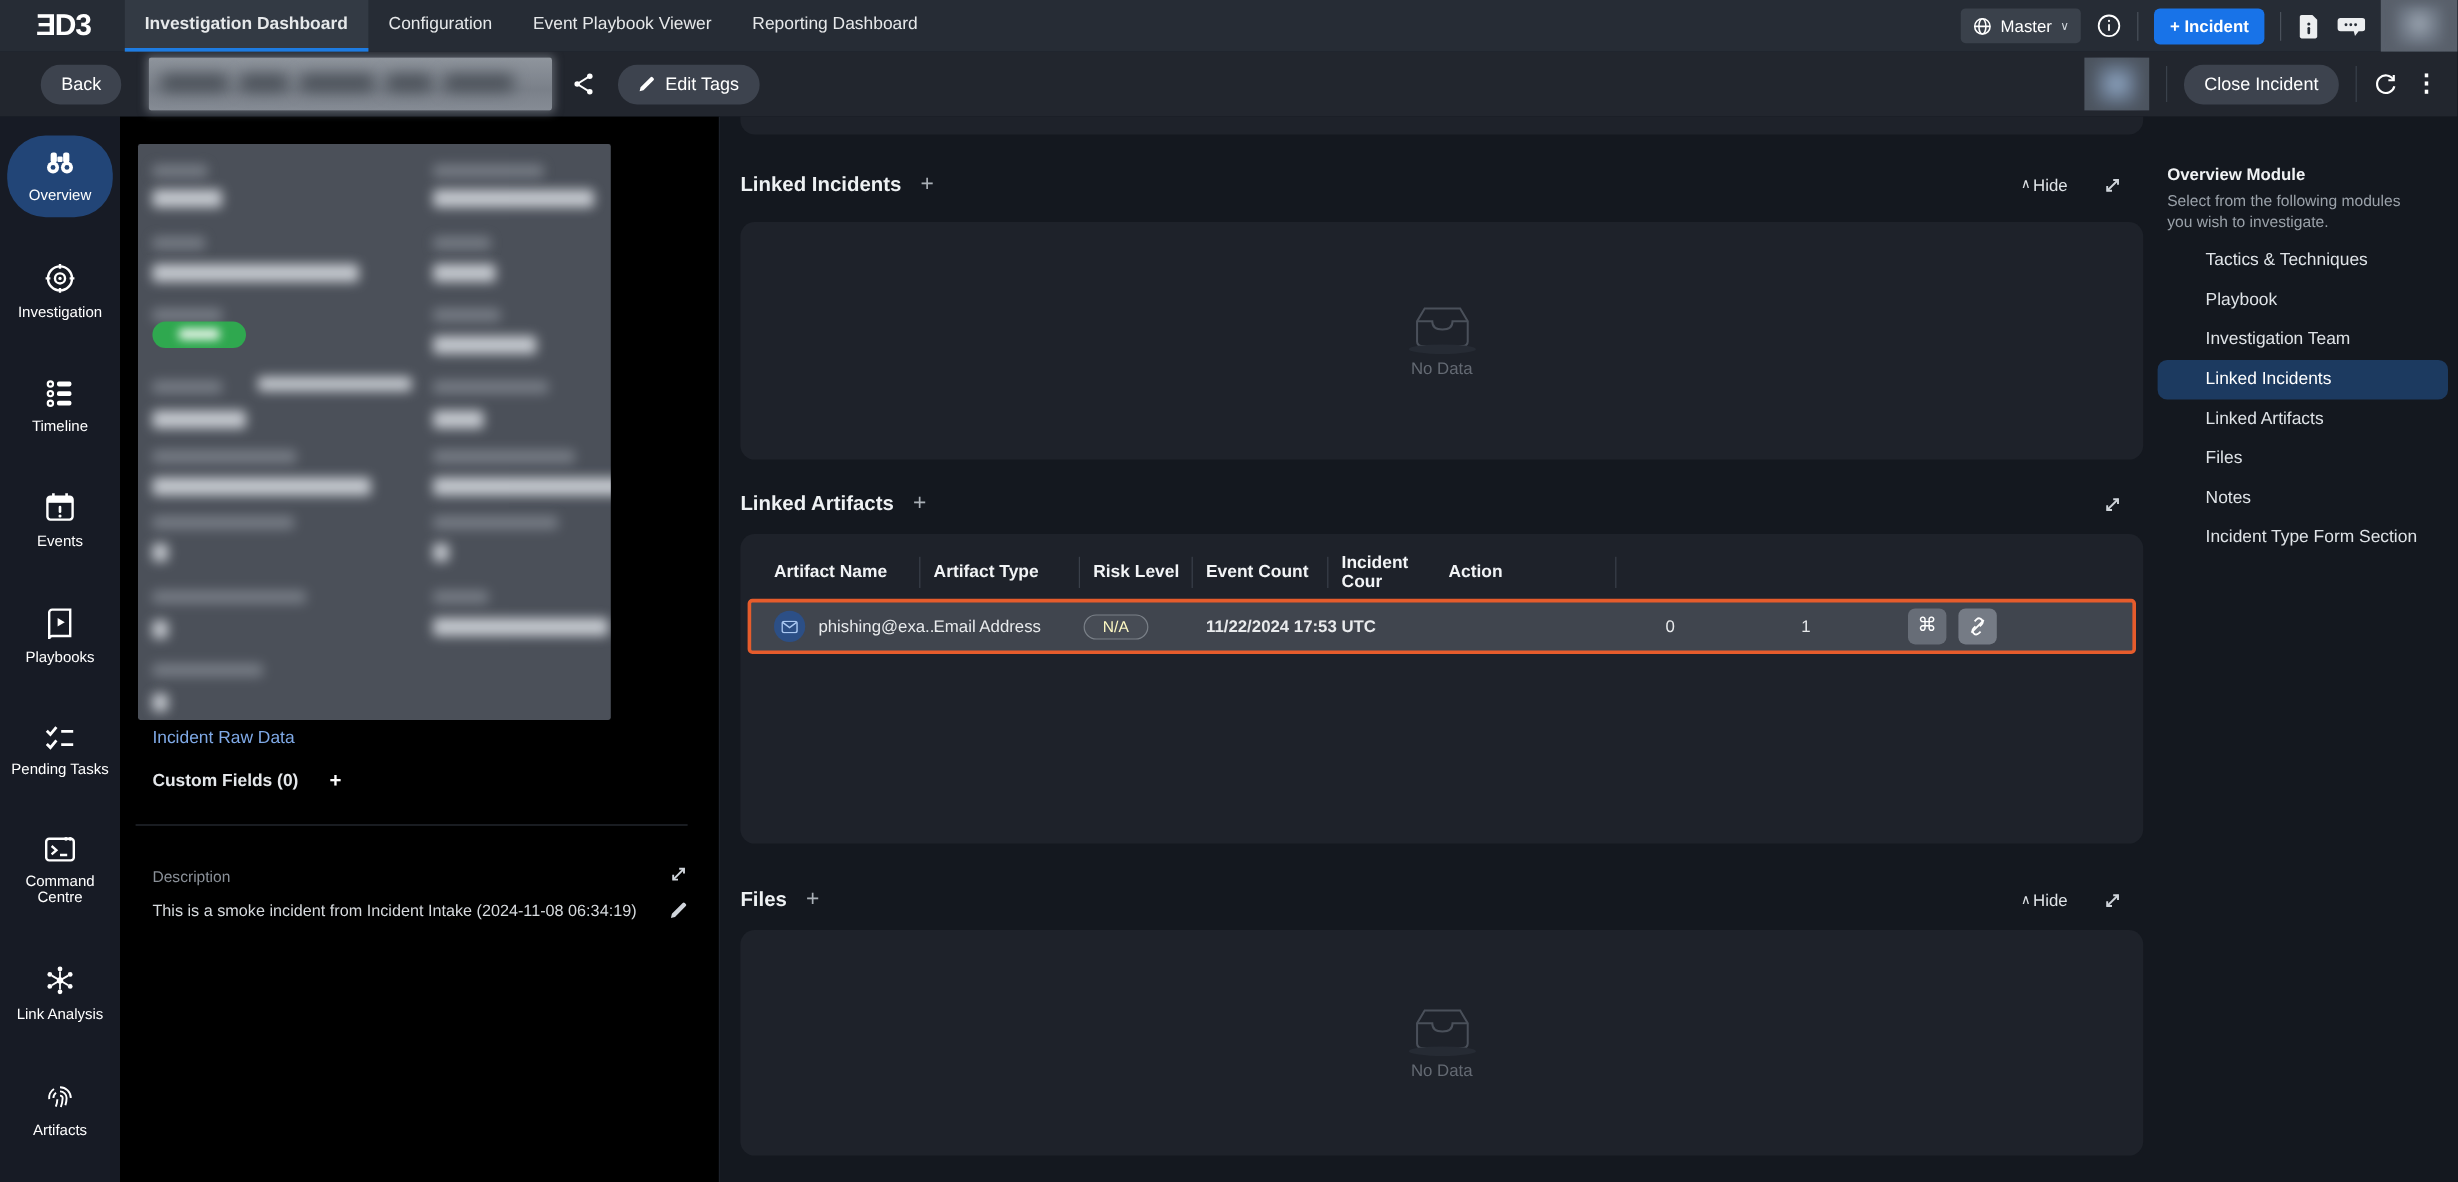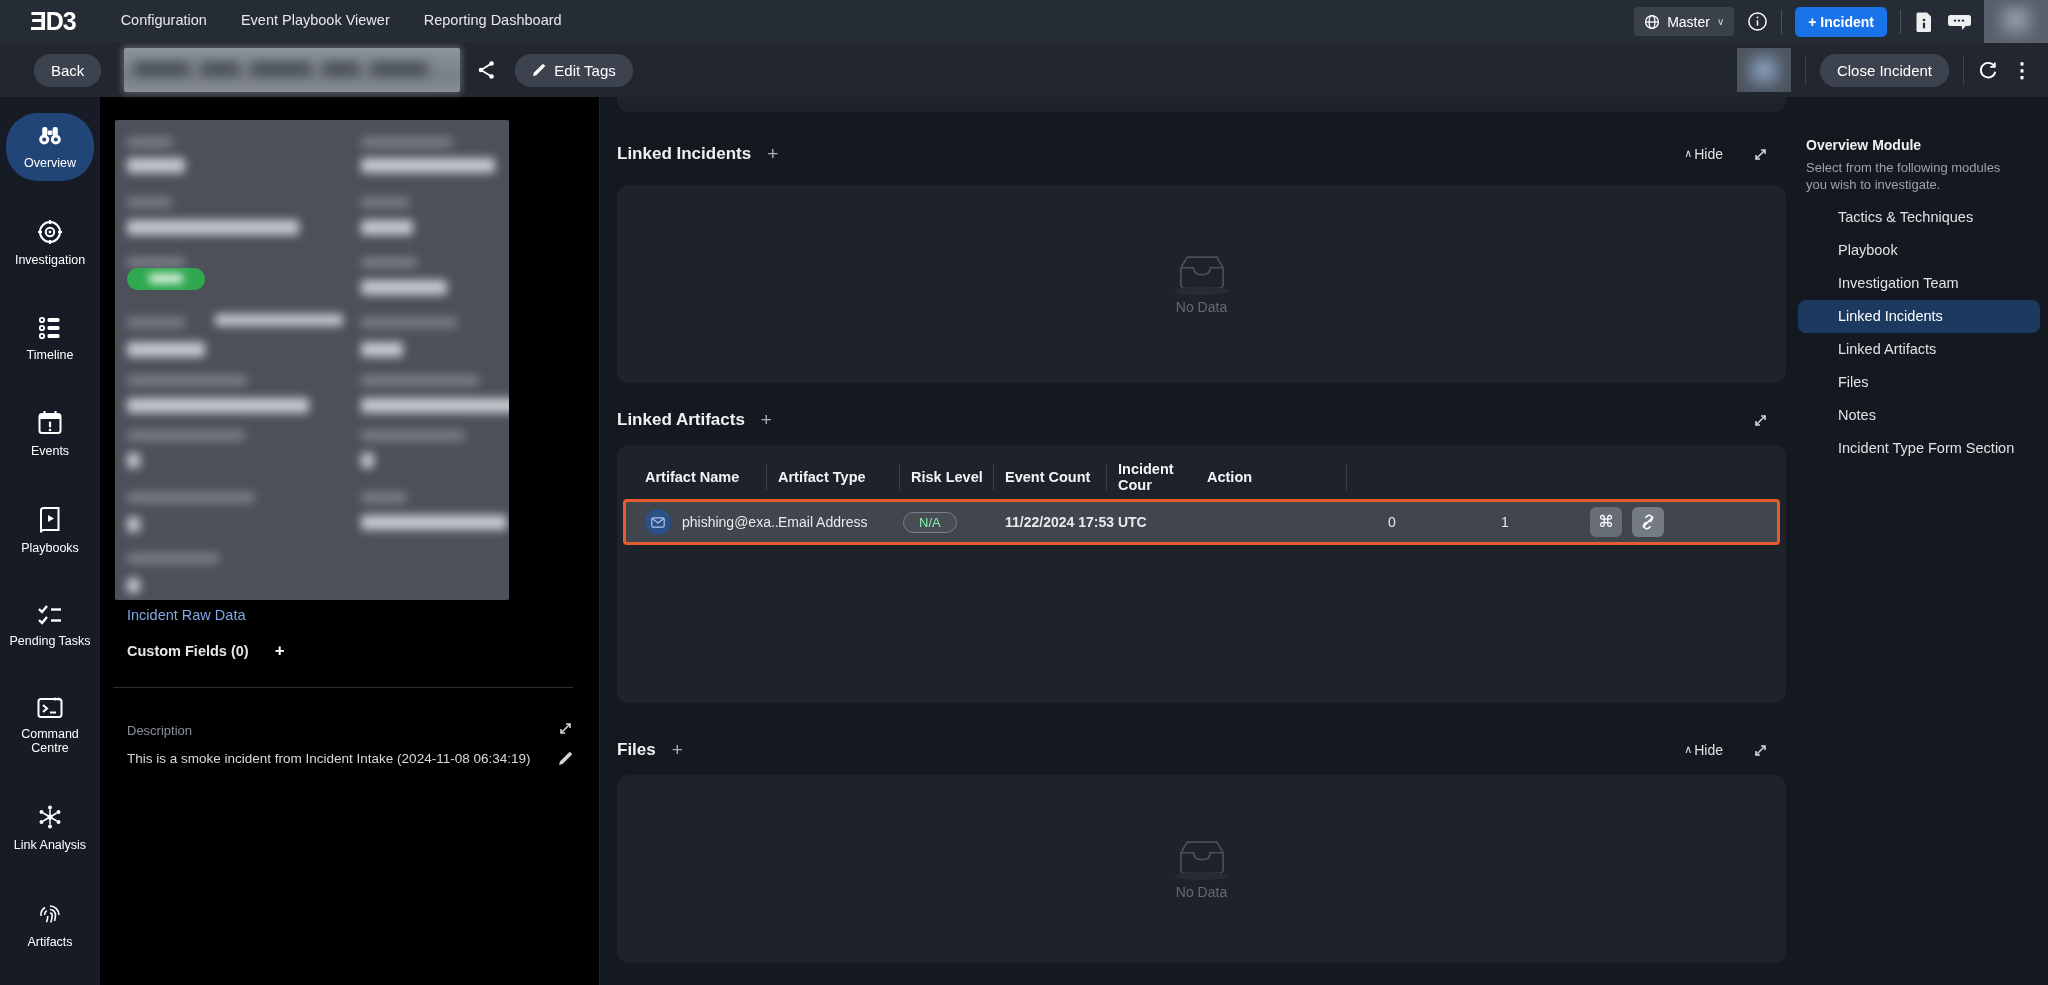--- a/index.html
+++ b/index.html
@@ -72,39 +72,40 @@
 
   
   .tbl-head { display:flex; align-items:center; height:36px; margin-top:14px; padding:0 28px; }
   .th { font-size:14.5px; font-weight:bold; color:#f2f4f6; display:flex; align-items:center; height:26px; }
   .th.dv { border-right:1px solid #3a404a; }
   .artifact-row { margin:4px 6px 0; height:46px; background:#40454e; border:3px solid #e65c2c; border-radius:4px; display:flex; align-items:center; padding:0 19px; cursor:pointer; }
   .td { font-size:14px; color:#e8eaec; display:flex; align-items:center; }
   .c-name { width:122px; } .c-type { width:133px; } .c-risk { width:94px; }
   .c-first { width:383px; } .c-event { width:113px; } .c-incident { width:100px; } .c-action { width:140px; }
   .mail-badge { width:26px; height:26px; border-radius:50%; background:#2c4f86; display:flex; align-items:center; justify-content:center; margin-right:11px; flex:none; }
-  .na-pill { border:1px solid #7a8088; border-radius:12px; background:#474c55; color:#86efac; font-size:13px; padding:2px 15px; }
+  .na-pill { border:1px solid #7a8088; border-radius:12px; background:#474c55; color:#fef9c3; font-size:13px; padding:2px 15px; }
   .act-btn { width:32px; height:30px; border:none; border-radius:6px; background:#676d77; color:#fff; display:flex; align-items:center; justify-content:center; cursor:pointer; }
   .act-btn.lighter { background:#757b85; }
   .act-btn + .act-btn { margin-left:10px; }
   .cmd-glyph { font-size:16px; line-height:1; color:#fff; }
 
   
   .right-panel { position:absolute; left:1790px; top:97px; width:258px; height:888px; }
   .rp-title { position:absolute; left:16px; top:40px; font-size:14px; font-weight:bold; color:#f0f2f4; }
   .rp-sub { position:absolute; left:16px; top:62px; width:205px; font-size:13px; color:#9aa1a9; line-height:17px; }
   .rp-list { position:absolute; left:0; top:104px; width:258px; }
   .rp-item { height:33px; line-height:33px; padding-left:40px; font-size:14.5px; color:#dfe3e7; cursor:pointer; border-radius:8px; margin:0 8px; }
   .rp-item.selected { background:#1c3a60; color:#fff; }
 </style>
 </head>
 <body>
 
 <div class="topnav">
   <div class="logo">ƎD3</div>
+  <div class="tab active">Investigation Dashboard</div>
   <div class="tab">Configuration</div>
   <div class="tab">Event Playbook Viewer</div>
   <div class="tab">Reporting Dashboard</div>
 
   <div class="nav-right">
     <div class="tenant-pill">
       <span>
         <svg width="16" height="16" viewBox="0 0 16 16" fill="none" stroke="#fff" stroke-width="1.3">
           <circle cx="8" cy="8" r="6.4"></circle>
             <ellipse cx="8" cy="8" rx="2.9" ry="6.4"></ellipse>

